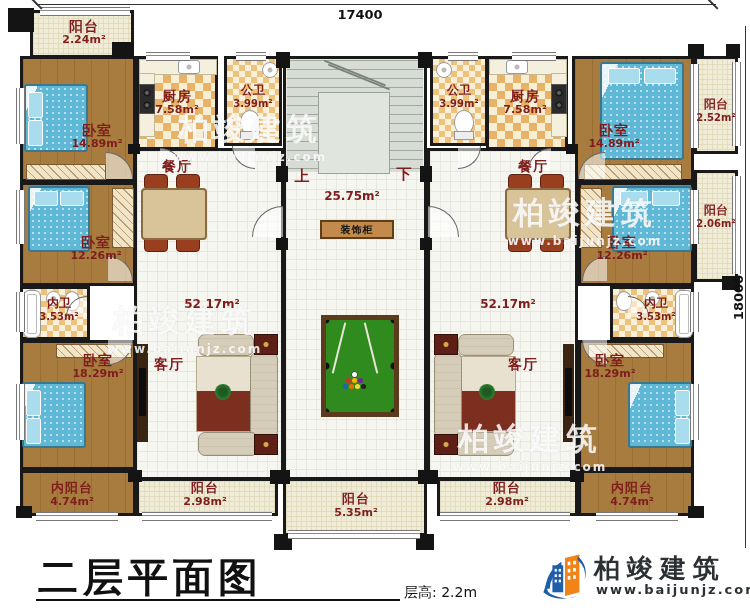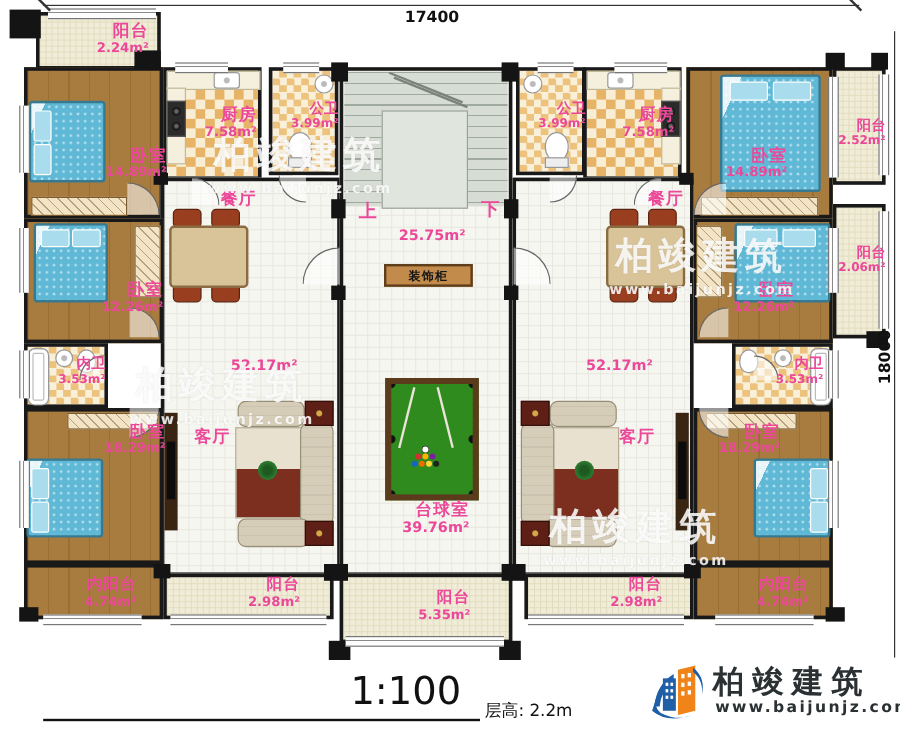--- a/index.html
+++ b/index.html
@@ -55,21 +55,21 @@
         background:radial-gradient(circle at 0% 0%,#111 3px,transparent 4px),radial-gradient(circle at 100% 0%,#111 3px,transparent 4px),
                    radial-gradient(circle at 0% 50%,#111 3px,transparent 4px),radial-gradient(circle at 100% 50%,#111 3px,transparent 4px),
                    radial-gradient(circle at 0% 100%,#111 3px,transparent 4px),radial-gradient(circle at 100% 100%,#111 3px,transparent 4px),#2f8b1d;}
   .cue{position:absolute;width:1.5px;background:#e8e4d8;z-index:6;}
   .balls{position:absolute;width:5px;height:5px;border-radius:50%;background:#fff;z-index:7;
          box-shadow:-6px 6px 0 #d32f2f,0 6px 0 #ffb300,6px 6px 0 #7b1fa2,-9px 12px 0 #1565c0,-3px 12px 0 #ef6c00,3px 12px 0 #fdd835,9px 12px 0 #212121,0 0 0 .5px #333;}
   .cab{position:absolute;background:#c28b4b;border:2px solid #5f3e1c;z-index:6;display:flex;align-items:center;justify-content:center;
        font-size:10px;font-weight:bold;color:#161616;letter-spacing:1px;}
   .brk{position:absolute;height:1.5px;background:#7b837a;z-index:4;}
   
-  .rlabel{position:absolute;text-align:right;color:#ec4899;line-height:1.15;z-index:20;font-weight:bold;}
+  .rlabel{position:absolute;text-align:center;color:#7f1d1d;line-height:1.15;z-index:20;font-weight:bold;}
   .rlabel .nm{font-size:14px;letter-spacing:1px;}
   .rlabel .ar{font-size:11px;}
   .rlabel.sm .nm{font-size:12px;letter-spacing:0;}
   .rlabel.sm .ar{font-size:10px;}
   .one{font-size:12px;}
   
   .wm{position:absolute;text-align:center;color:rgba(255,255,255,.85);z-index:30;pointer-events:none;
       text-shadow:0 0 1px rgba(120,120,120,.25);}
   .wm .t1{font-size:31px;font-weight:bold;letter-spacing:5px;}
   .wm .t2{font-size:12px;font-weight:bold;letter-spacing:2px;}
@@ -347,24 +347,20 @@
   </div>
   <div class="rlabel" style="left:146px;top:356px;width:46px;">
     <div class="nm">客厅</div>
   </div>
   <div class="rlabel" style="left:500px;top:356px;width:46px;">
     <div class="nm">客厅</div>
   </div>
   <div class="rlabel" style="left:290px;top:168px;width:24px;font-size:15px;">上</div>
   <div class="rlabel" style="left:392px;top:166px;width:24px;font-size:15px;">下</div>
   <div class="rlabel one" style="left:316px;top:190px;width:72px;">25.75m²</div>
-  <div class="rlabel" style="left:319px;top:417px;width:72px;">
-    <div class="nm">台球室</div>
-    <div class="ar" style="font-size:12px;">39.76m²</div>
-  </div>
   <div class="rlabel" style="left:30px;top:481px;width:84px;">
     <div class="nm" style="font-size:13px;">内阳台</div>
     <div class="ar">4.74m²</div>
   </div>
   <div class="rlabel" style="left:590px;top:481px;width:84px;">
     <div class="nm" style="font-size:13px;">内阳台</div>
     <div class="ar">4.74m²</div>
   </div>
   <div class="rlabel" style="left:160px;top:481px;width:90px;">
     <div class="nm" style="font-size:13px;">阳台</div>
@@ -389,22 +385,22 @@
   </div>
   <div class="wm" style="left:60px;top:300px;width:250px;">
     <div class="t1">柏竣建筑</div>
     <div class="t2">www.baijunjz.com</div>
   </div>
   <div class="wm" style="left:400px;top:418px;width:260px;">
     <div class="t1">柏竣建筑</div>
     <div class="t2">www.baijunjz.com</div>
   </div>
 
+  <div class="tb-title">二层平面图</div>
   <div class="tb-rule"></div>
-  <div class="tb-scale">1:100</div>
   <div class="tb-info2">层高: 2.2m</div>
 
   <div class="logo">
     <svg width="54" height="58" viewBox="0 0 60 62">
       <path d="M6 48 Q20 60 44 52 Q30 58 14 50 Q8 46 10 36" fill="#1f5fa8"></path>
       <path d="M8 44 Q10 24 26 14 L26 20 Q14 30 13 44 Z" fill="#1f5fa8"></path>
       <rect x="16" y="18" width="12" height="30" fill="#1f5fa8"></rect>
       <rect x="18.5" y="22" width="2.5" height="3" fill="#fff"></rect>
         <rect x="23" y="22" width="2.5" height="3" fill="#fff"></rect>
       <rect x="18.5" y="28" width="2.5" height="3" fill="#fff"></rect>

